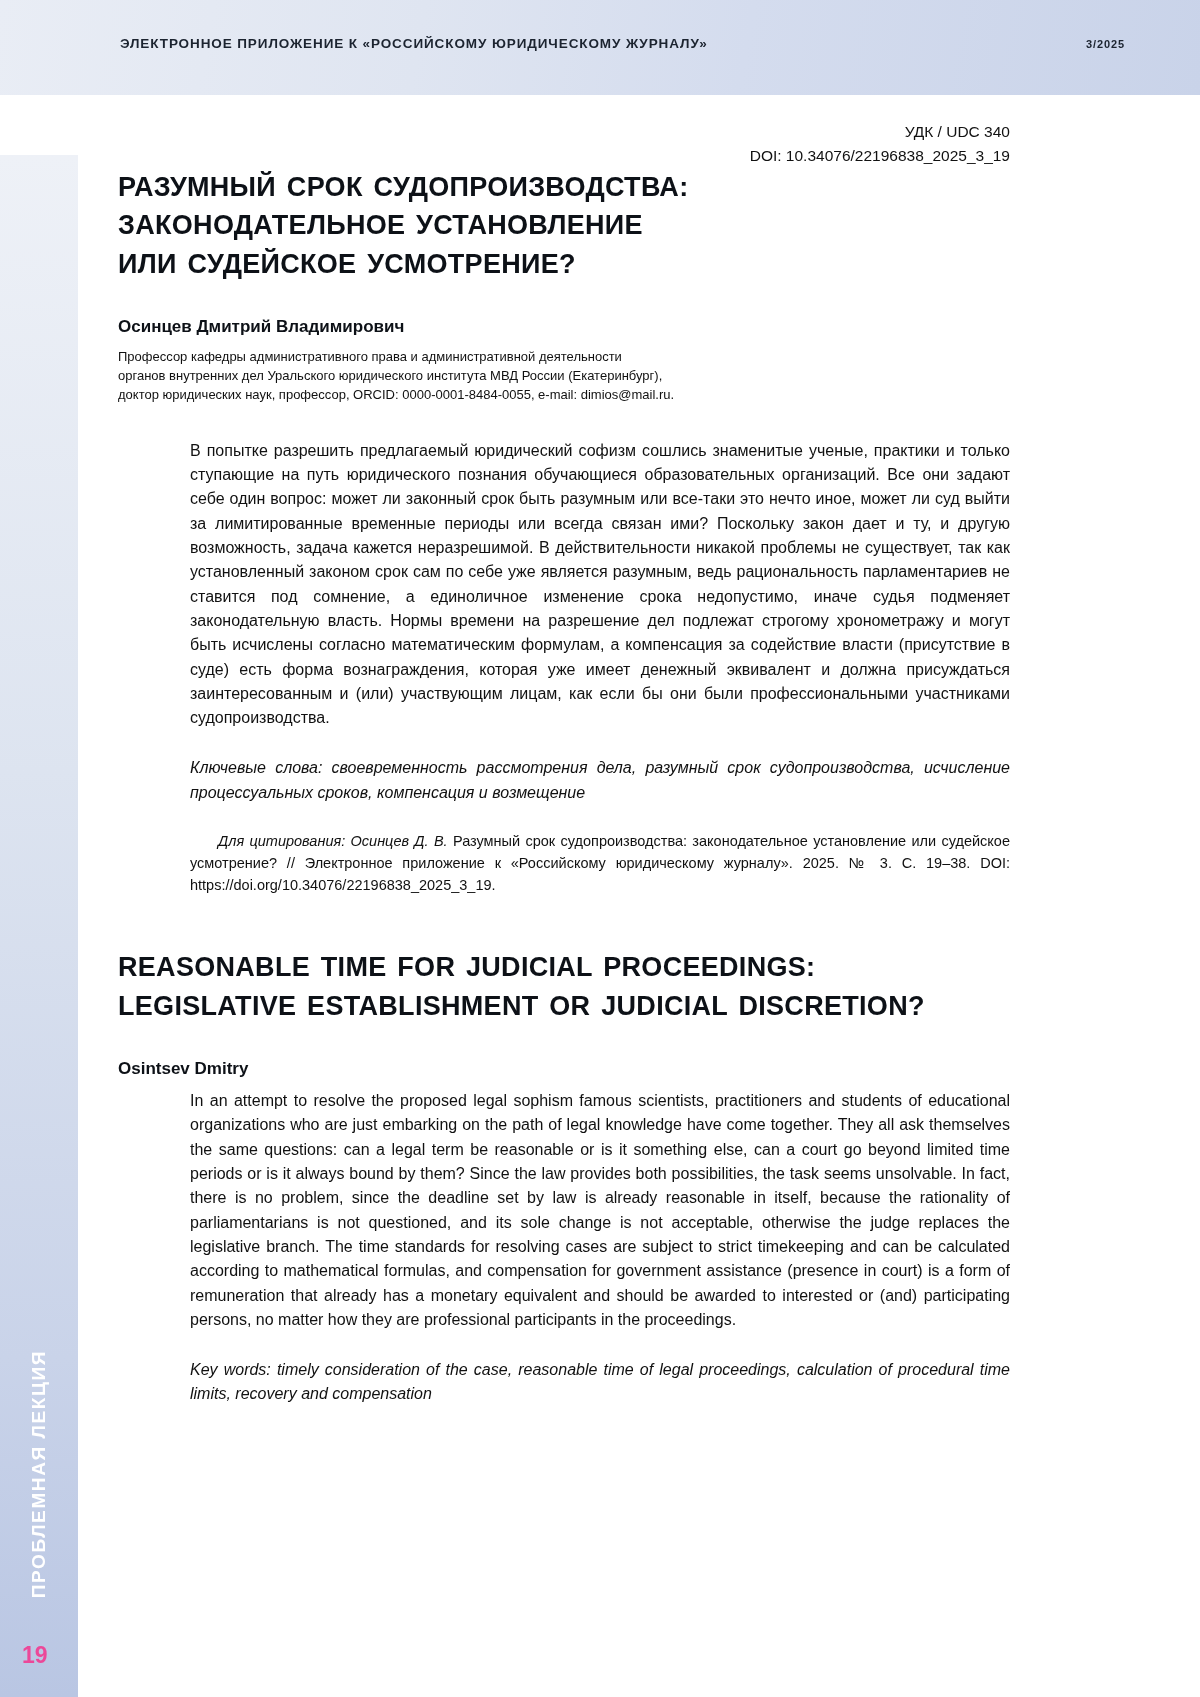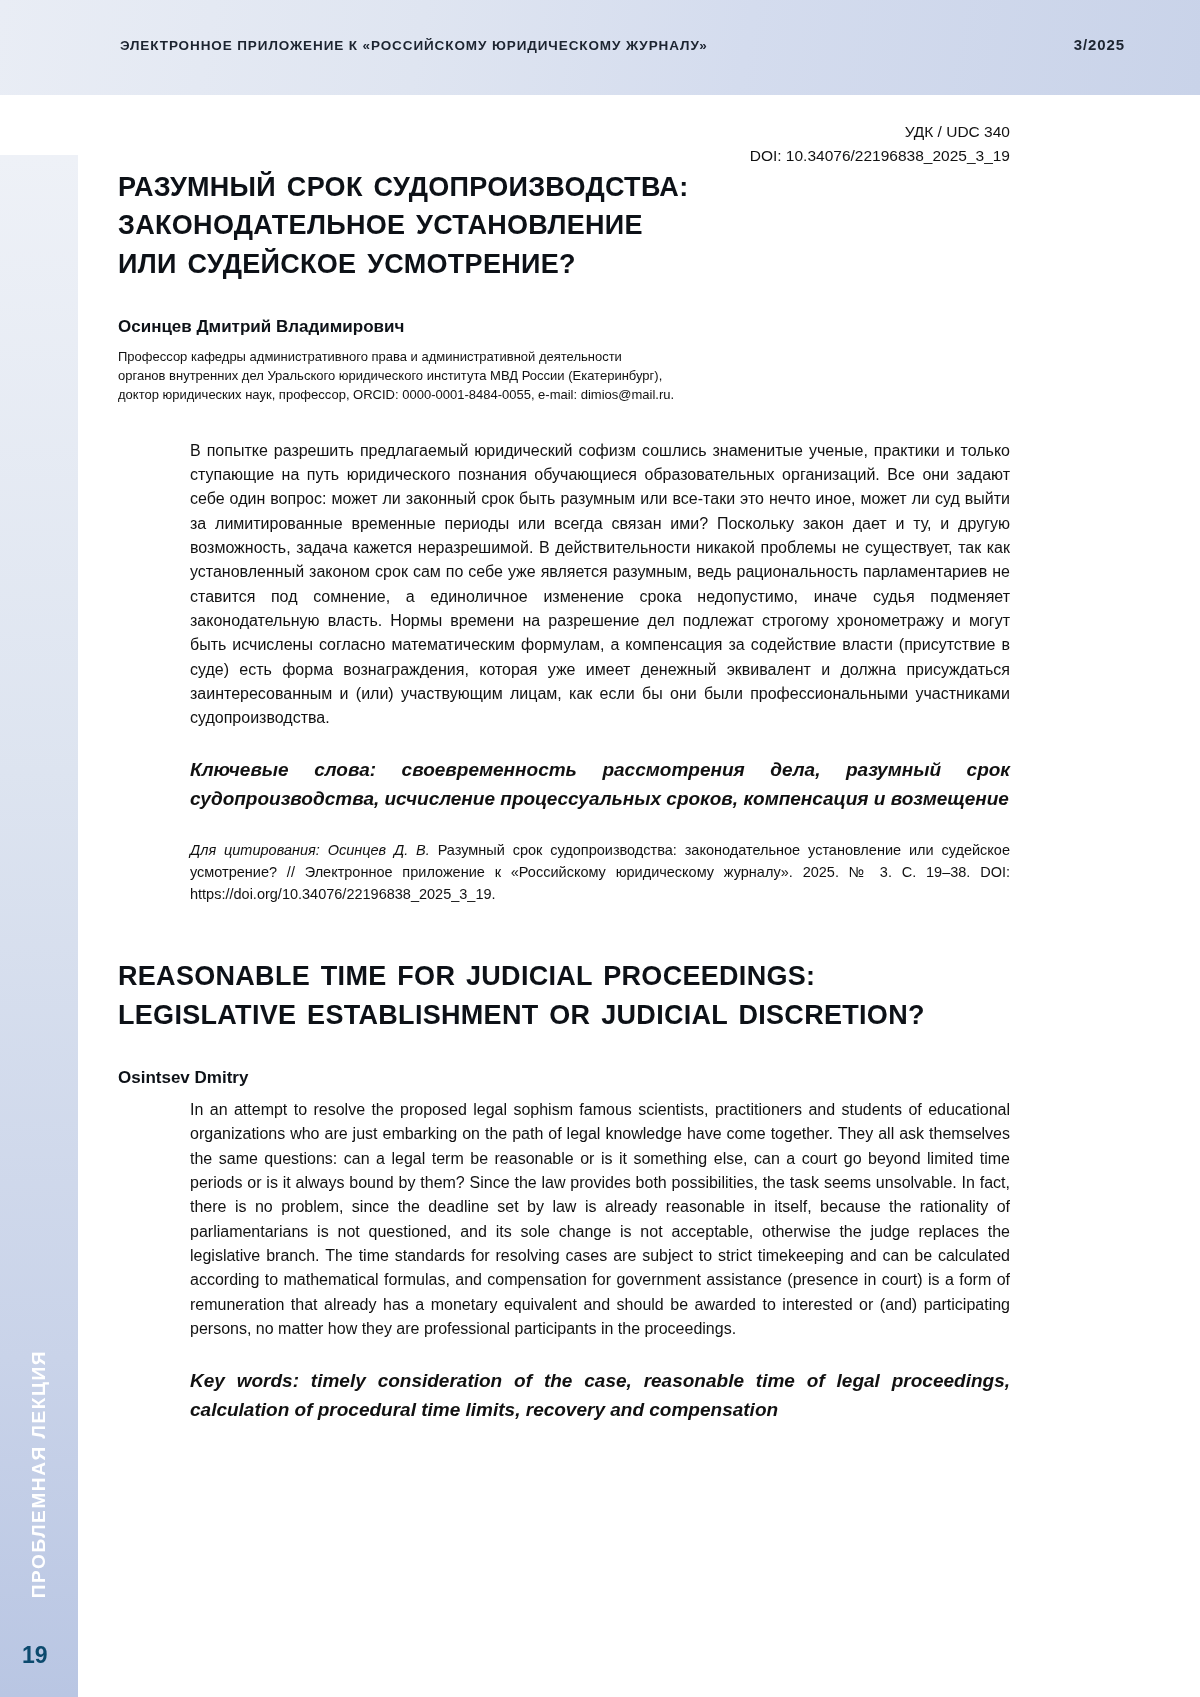--- a/index.html
+++ b/index.html
@@ -38,21 +38,21 @@
     justify-content: space-between;
   }
   .journal-title {
     font-size: 13.5px;
     font-weight: bold;
     letter-spacing: 0.9px;
     color: #1c2430;
     white-space: nowrap;
   }
   .issue-no {
-    font-size: 15px;
+    font-size: 11px;
     font-weight: bold;
     letter-spacing: 0.9px;
     color: #1c2430;
     white-space: nowrap;
   }
 
   
   .side-strip {
     position: absolute;
     left: 0;
@@ -84,21 +84,21 @@
     font-weight: bold;
     letter-spacing: 1.6px;
     color: #ffffff;
   }
   .page-number {
     position: absolute;
     left: 22px;
     bottom: 28px;
     font-size: 23px;
     font-weight: bold;
-    color: #0c4a6e;
+    color: #ec4899;
   }
 
   
   .content {
     position: absolute;
     left: 118px;
     top: 120px;
     width: 892px;
   }
 
@@ -137,34 +137,34 @@
     margin-left: 72px;
   }
   .abstract {
     font-size: 16px;
     line-height: 1.52;
     text-align: justify;
     margin: 0 0 26px 0;
   }
   .keywords {
     font-style: italic;
-    font-size: 19px;
+    font-size: 16px;
     line-height: 1.52;
     text-align: justify;
     margin: 0 0 26px 0;
-    font-weight: bold;
   }
   .citation {
     font-size: 14.5px;
     line-height: 1.5;
     text-align: justify;
     margin: 0 0 0 0;
   }
   .citation .cit-lead {
     font-style: italic;
+    margin-left: 28px;
   }
 
   .gap-large { height: 52px; }
 
   .en-block .author-affil { margin-bottom: 30px; }
 </style>
 </head>
 <body>
 
 <div class="page">

